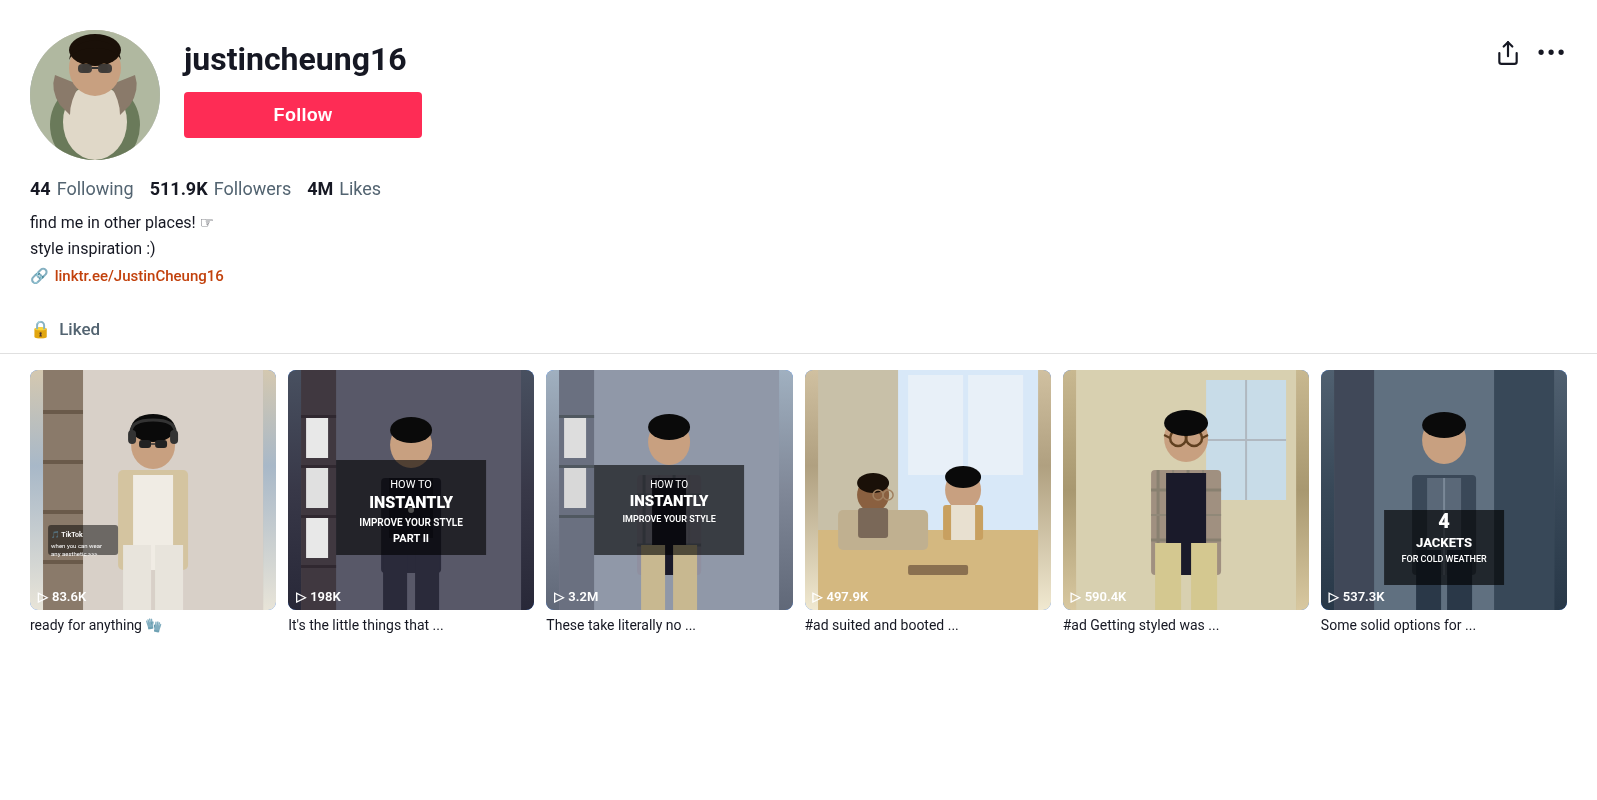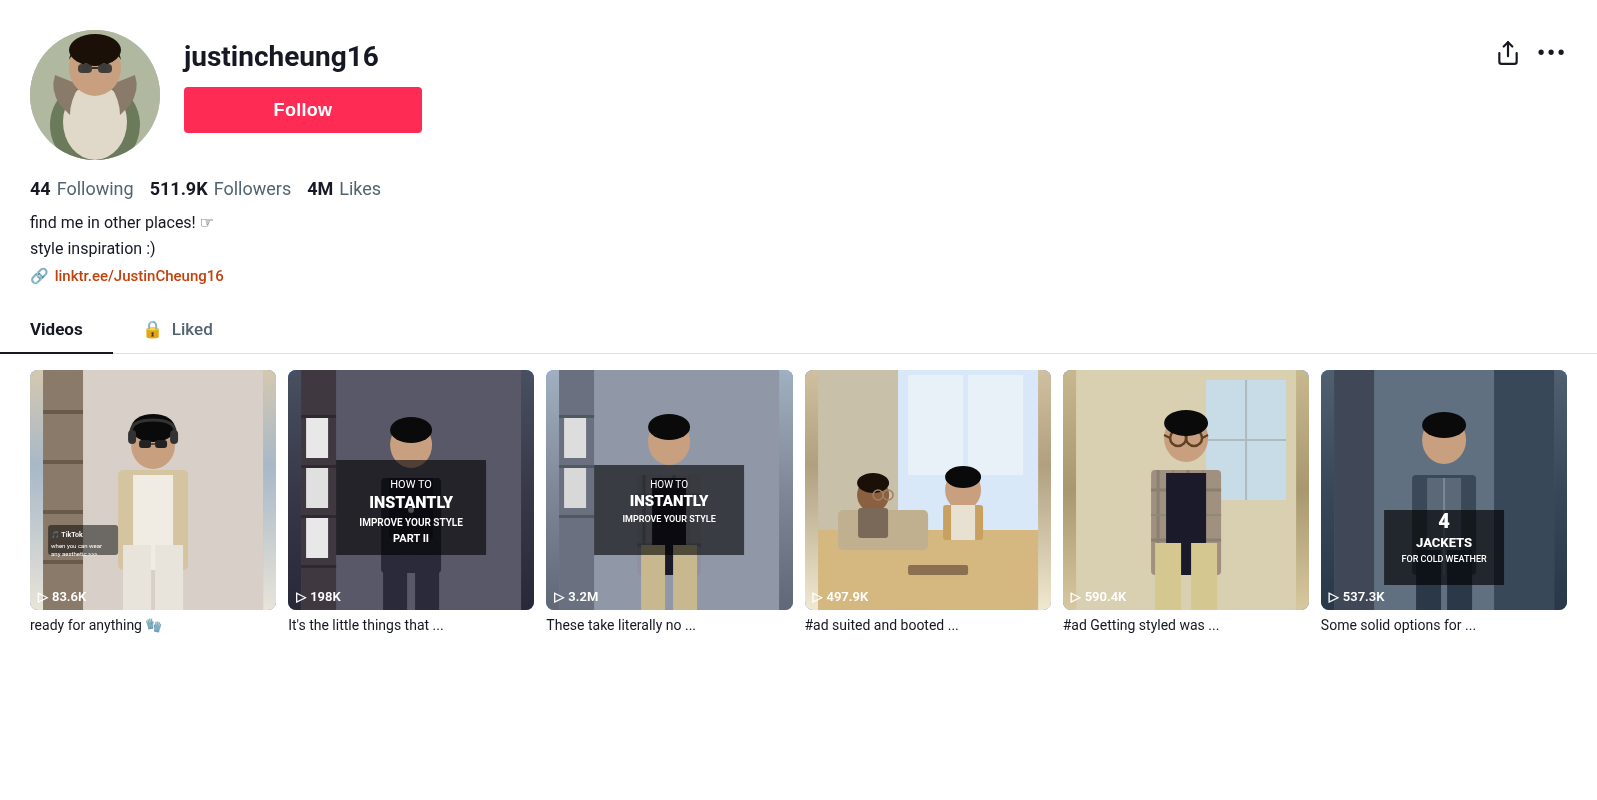--- a/index.html
+++ b/index.html
@@ -31,21 +31,21 @@
       background: #ccc;
       position: relative;
     }
     .profile-info {
       display: flex;
       flex-direction: column;
       gap: 6px;
       padding-top: 10px;
     }
     .profile-username {
-      font-size: 28px;
+      font-size: 32px;
       font-weight: 700;
       color: #161823;
     }
     .profile-displayname {
       font-size: 18px;
       color: #161823;
       font-weight: 400;
     }
     .follow-button {
       margin-top: 8px;
@@ -281,23 +281,20 @@
 
   <div class="bio-line">find me in other places! ☞</div>
   <div class="bio-line">style inspiration :)</div>
   <div class="link-line">
     <span>🔗</span>
     <a href="#">linktr.ee/JustinCheung16</a>
   </div>
 </div>
 
 <div class="tabs-section">
-  <div class="tab active">
-    <span>Videos</span>
-  </div>
   <div class="tab">
     <span>🔒</span>
     <span>Liked</span>
   </div>
 </div>
 
 <div class="videos-grid">
 
   <div class="video-card">
     <div class="video-thumb">

